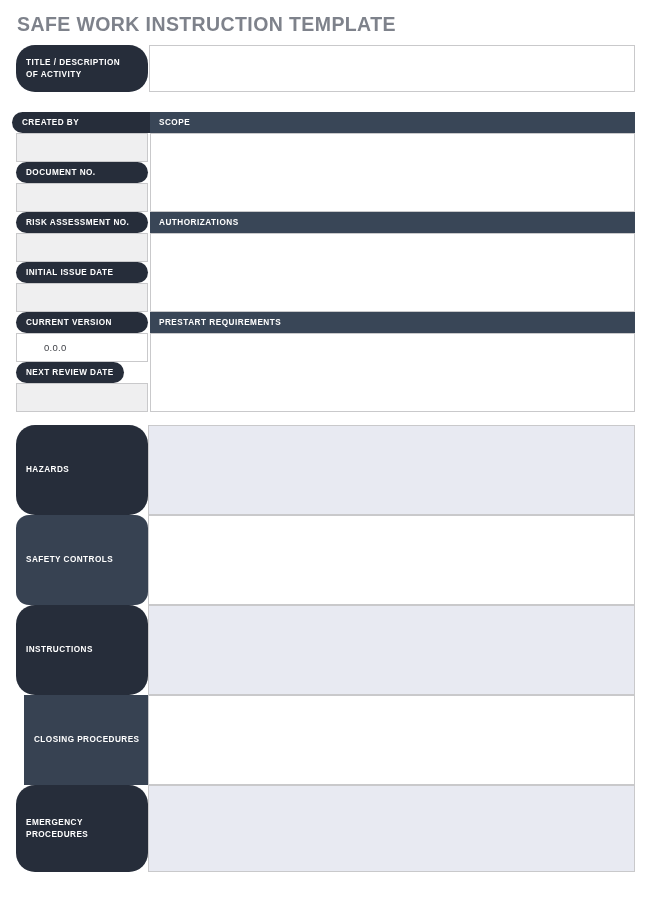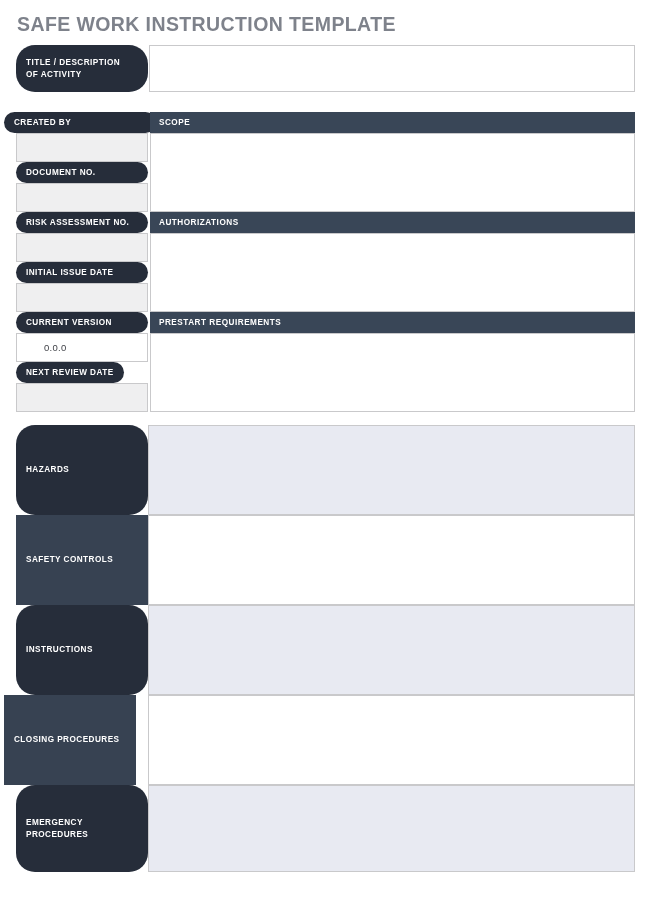--- a/index.html
+++ b/index.html
@@ -120,21 +120,21 @@
 <body>
 
 <div class="page">
 
   <div class="page-title">SAFE WORK INSTRUCTION TEMPLATE</div>
 
   <div class="block lbl-dark lbl-multiline" style="left:16px; top:45px; width:132px; height:47px;">TITLE / DESCRIPTION
 OF ACTIVITY</div>
   <div class="block cell-plain-white" style="left:149px; top:45px; width:486px; height:47px;"></div>
 
-  <div class="block lbl-dark" style="left:4px; top:112px; width:152px; height:21px;">CREATED BY</div>
+  <div class="block lbl-dark" style="left:12px; top:112px; width:152px; height:21px;">CREATED BY</div>
   <div class="block cell-gray" style="left:16px; top:133px; width:132px; height:29px;"></div>
 
   <div class="block lbl-dark" style="left:16px; top:162px; width:132px; height:21px;">DOCUMENT NO.</div>
   <div class="block cell-gray" style="left:16px; top:183px; width:132px; height:29px;"></div>
 
   <div class="block lbl-dark" style="left:16px; top:212px; width:132px; height:21px;">RISK ASSESSMENT NO.</div>
   <div class="block cell-gray" style="left:16px; top:233px; width:132px; height:29px;"></div>
 
   <div class="block lbl-dark" style="left:16px; top:262px; width:132px; height:21px;text-align:center;">INITIAL ISSUE DATE</div>
   <div class="block cell-gray" style="left:16px; top:283px; width:132px; height:29px;"></div>
@@ -150,26 +150,26 @@
 
   <div class="block hdr-slate" style="left:150px; top:212px; width:485px; height:21px;">AUTHORIZATIONS</div>
   <div class="block cell-plain-white" style="left:150px; top:233px; width:485px; height:79px;"></div>
 
   <div class="block hdr-slate" style="left:150px; top:312px; width:485px; height:21px;">PRESTART REQUIREMENTS</div>
   <div class="block cell-plain-white" style="left:150px; top:333px; width:485px; height:79px;"></div>
 
   <div class="block lbl-dark" style="left:16px; top:425px; width:132px; height:90px;text-align:right;">HAZARDS</div>
   <div class="block cell-blue" style="left:148px; top:425px; width:487px; height:90px;"></div>
 
-  <div class="block lbl-slate" style="left:16px; top:515px; width:132px; height:90px;">SAFETY CONTROLS</div>
+  <div class="block lbl-slate" style="left:16px; top:515px; width:132px; height:90px;border-radius:13px;">SAFETY CONTROLS</div>
   <div class="block cell-plain-white" style="left:148px; top:515px; width:487px; height:90px;"></div>
 
   <div class="block lbl-dark" style="left:16px; top:605px; width:132px; height:90px;">INSTRUCTIONS</div>
   <div class="block cell-blue" style="left:148px; top:605px; width:487px; height:90px;"></div>
 
-  <div class="block lbl-slate" style="left:4px; top:695px; width:132px; height:90px;">CLOSING PROCEDURES</div>
+  <div class="block lbl-slate" style="left:24px; top:695px; width:132px; height:90px;">CLOSING PROCEDURES</div>
   <div class="block cell-plain-white" style="left:148px; top:695px; width:487px; height:90px;"></div>
 
   <div class="block lbl-dark lbl-multiline" style="left:16px; top:785px; width:132px; height:87px;">EMERGENCY
 PROCEDURES</div>
   <div class="block cell-blue" style="left:148px; top:785px; width:487px; height:87px;"></div>
 
 </div>
 
 </body></html>

